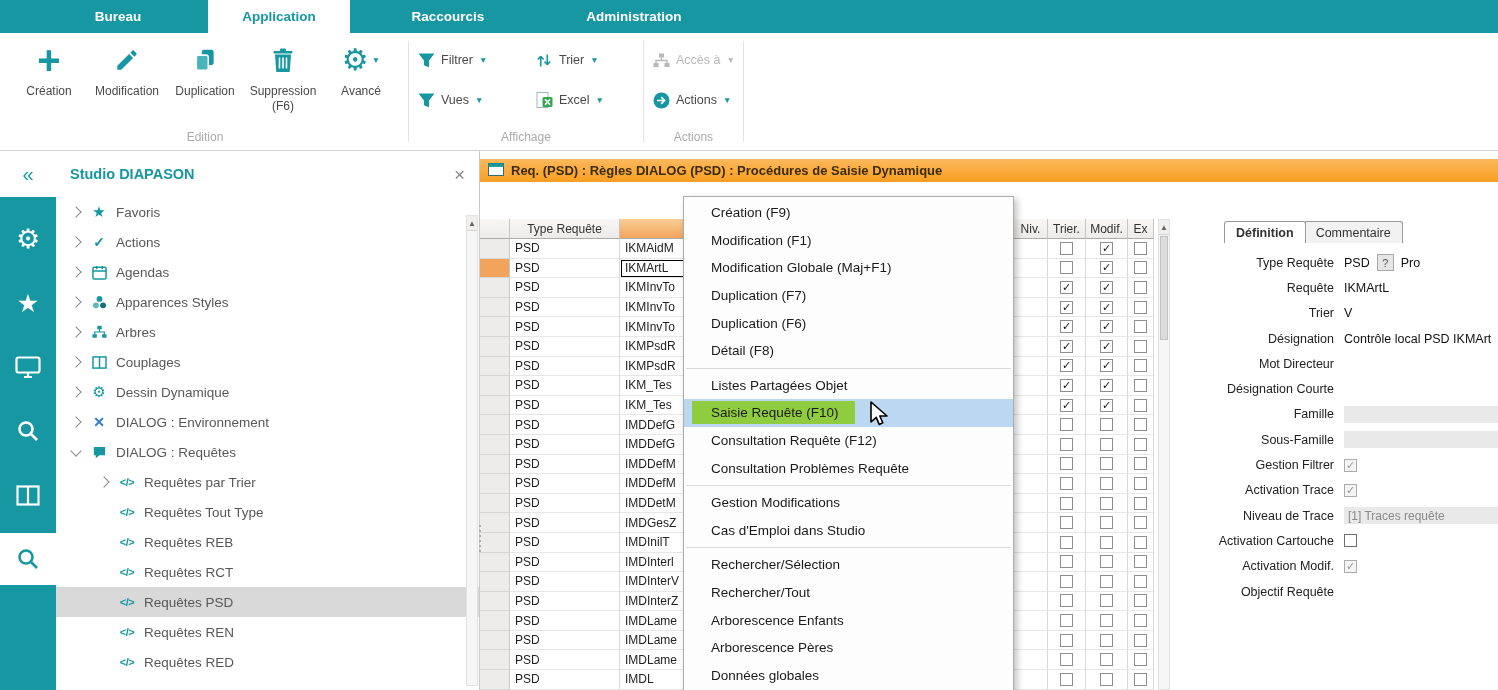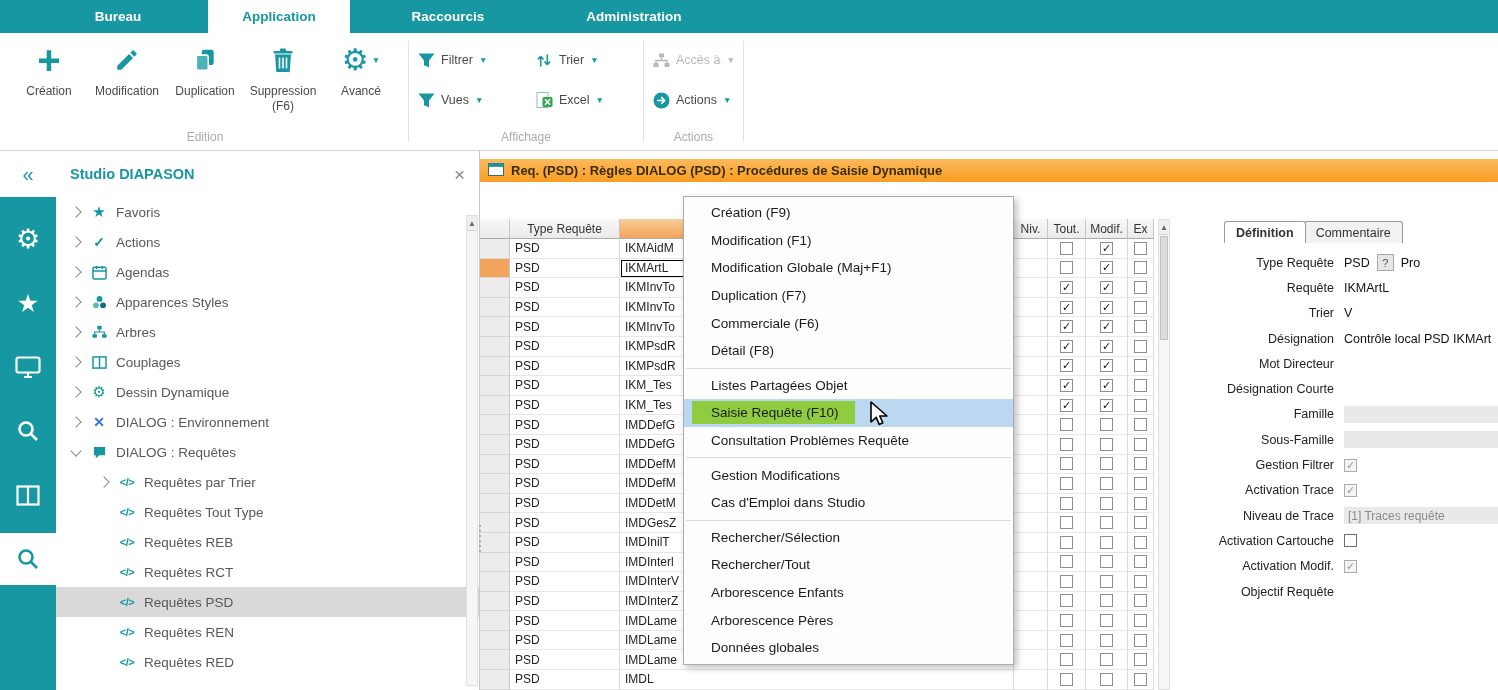--- a/index.html
+++ b/index.html
@@ -436,21 +436,21 @@
       <span class="ttext">Req. (PSD) : Règles DIALOG (PSD) : Procédures de Saisie Dynamique</span>
     </div>
 
 
     <div class="grid">
       <div class="ghead" id="ghead">
           <div class="hcell" style="width: 30px;"></div>
           <div class="hcell" style="width: 110px;">Type Requête</div>
           <div class="hcell hl" style="width: 394px;">Requête</div>
           <div class="hcell" style="width: 34px;">Niv.</div>
-          <div class="hcell" style="width: 38px;">Tout.</div>
+          <div class="hcell" style="width: 38px;">Trier.</div>
           <div class="hcell" style="width: 42px;">Modif.</div>
           <div class="hcell" style="width: 26px;">Ex</div>
         </div>
       <div class="gbody" id="gbody">
           <div class="trow">
             <div class="tc c0" style="width:30px"></div>
             <div class="tc" style="width:110px">PSD</div>
             <div class="tc" style="width:394px">IKMAidM</div>
             <div class="tc tcc" style="width:34px"></div>
             <div class="tc tcc" style="width:38px">
@@ -875,31 +875,34 @@
     <div class="mitem">
       <span class="mtext">Modification (F1)</span>
     </div>
     <div class="mitem">
       <span class="mtext">Modification Globale (Maj+F1)</span>
     </div>
     <div class="mitem">
       <span class="mtext">Duplication (F7)</span>
     </div>
     <div class="mitem">
-      <span class="mtext">Commerciale (F6)</span>
+      <span class="mtext">Duplication (F6)</span>
     </div>
     <div class="mitem">
       <span class="mtext">Détail (F8)</span>
     </div>
     <div class="msep"></div>
     <div class="mitem">
       <span class="mtext">Listes Partagées Objet</span>
     </div>
     <div class="mitem hl">
       <span class="mtext">Saisie Requête (F10)</span>
+    </div>
+    <div class="mitem">
+      <span class="mtext">Consultation Requête (F12)</span>
     </div>
     <div class="mitem">
       <span class="mtext">Consultation Problèmes Requête</span>
     </div>
     <div class="msep"></div>
     <div class="mitem">
       <span class="mtext">Gestion Modifications</span>
     </div>
     <div class="mitem">
       <span class="mtext">Cas d'Emploi dans Studio</span>

